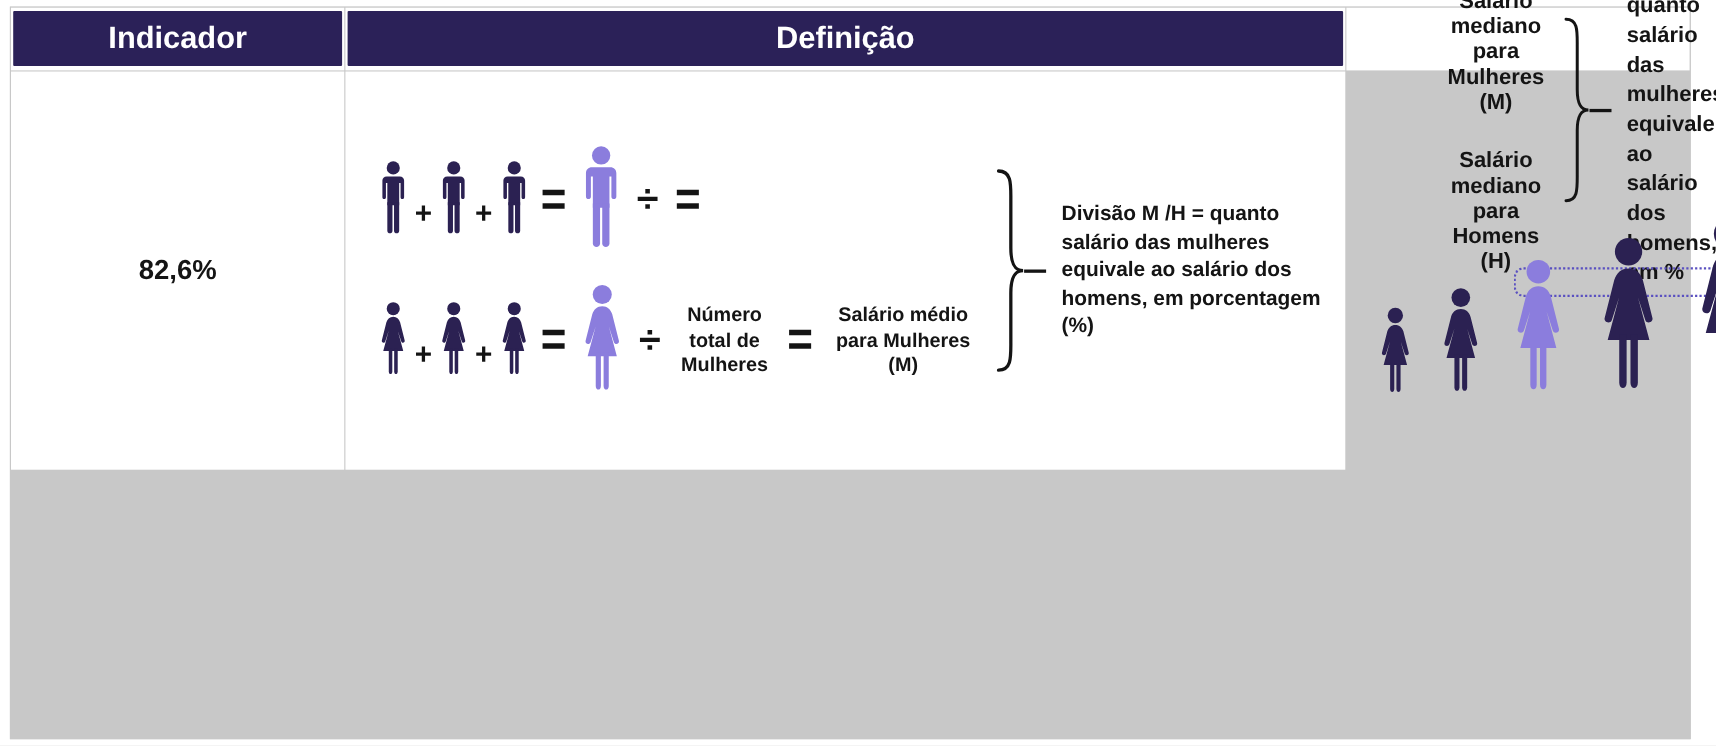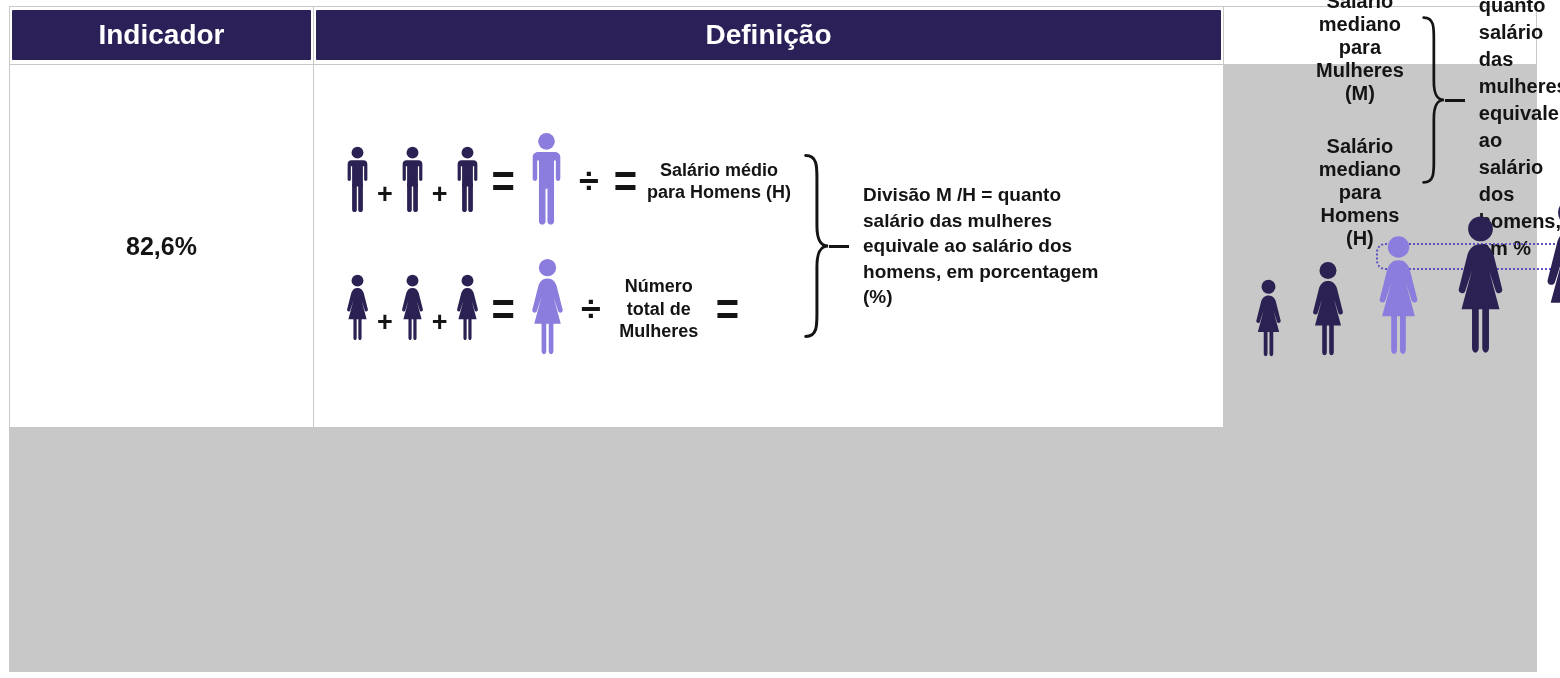--- a/index.html
+++ b/index.html
@@ -160,41 +160,41 @@
         <span class="op op-plus">+</span>
         <svg class="person dark" style="width:35px;height:70px">
             <use href="#sym-man"></use>
           </svg>
         <span class="op op-eq">=</span>
         <svg class="person light" style="width:49px;height:98px">
             <use href="#sym-man"></use>
           </svg>
         <span class="op op-div">÷</span>
         <span class="op op-eq">=</span>
-        <div class="lbl lbl-avg">Salário médio para Homens (H)</div>
       </div>
       <div class="formula">
         <svg class="person dark" style="width:35px;height:70px">
             <use href="#sym-woman"></use>
           </svg>
         <span class="op op-plus">+</span>
         <svg class="person dark" style="width:35px;height:70px">
             <use href="#sym-woman"></use>
           </svg>
         <span class="op op-plus">+</span>
         <svg class="person dark" style="width:35px;height:70px">
             <use href="#sym-woman"></use>
           </svg>
         <span class="op op-eq">=</span>
         <svg class="person light" style="width:51px;height:102px">
             <use href="#sym-woman"></use>
           </svg>
         <span class="op op-div">÷</span>
         <div class="lbl lbl-count">Número total de Mulheres</div>
         <span class="op op-eq">=</span>
+        <div class="lbl lbl-avg">Salário médio para Mulheres (M)</div>
       </div>
     </div>
     <svg class="brace brace2" width="28" height="216" viewBox="0 0 30 200">
       <path d="M4 3 C17 3 16 16 16 32 L16 78 C16 94 20 100 28 100 C20 100 16 106 16 122 L16 168 C16 184 17 197 4 197"></path>
     </svg>
     <span class="brace-dash"></span>
     <div class="note note2">Divisão M /H = quanto salário das mulheres equivale ao salário dos homens, em porcentagem (%)</div>
   </div>
 
 

